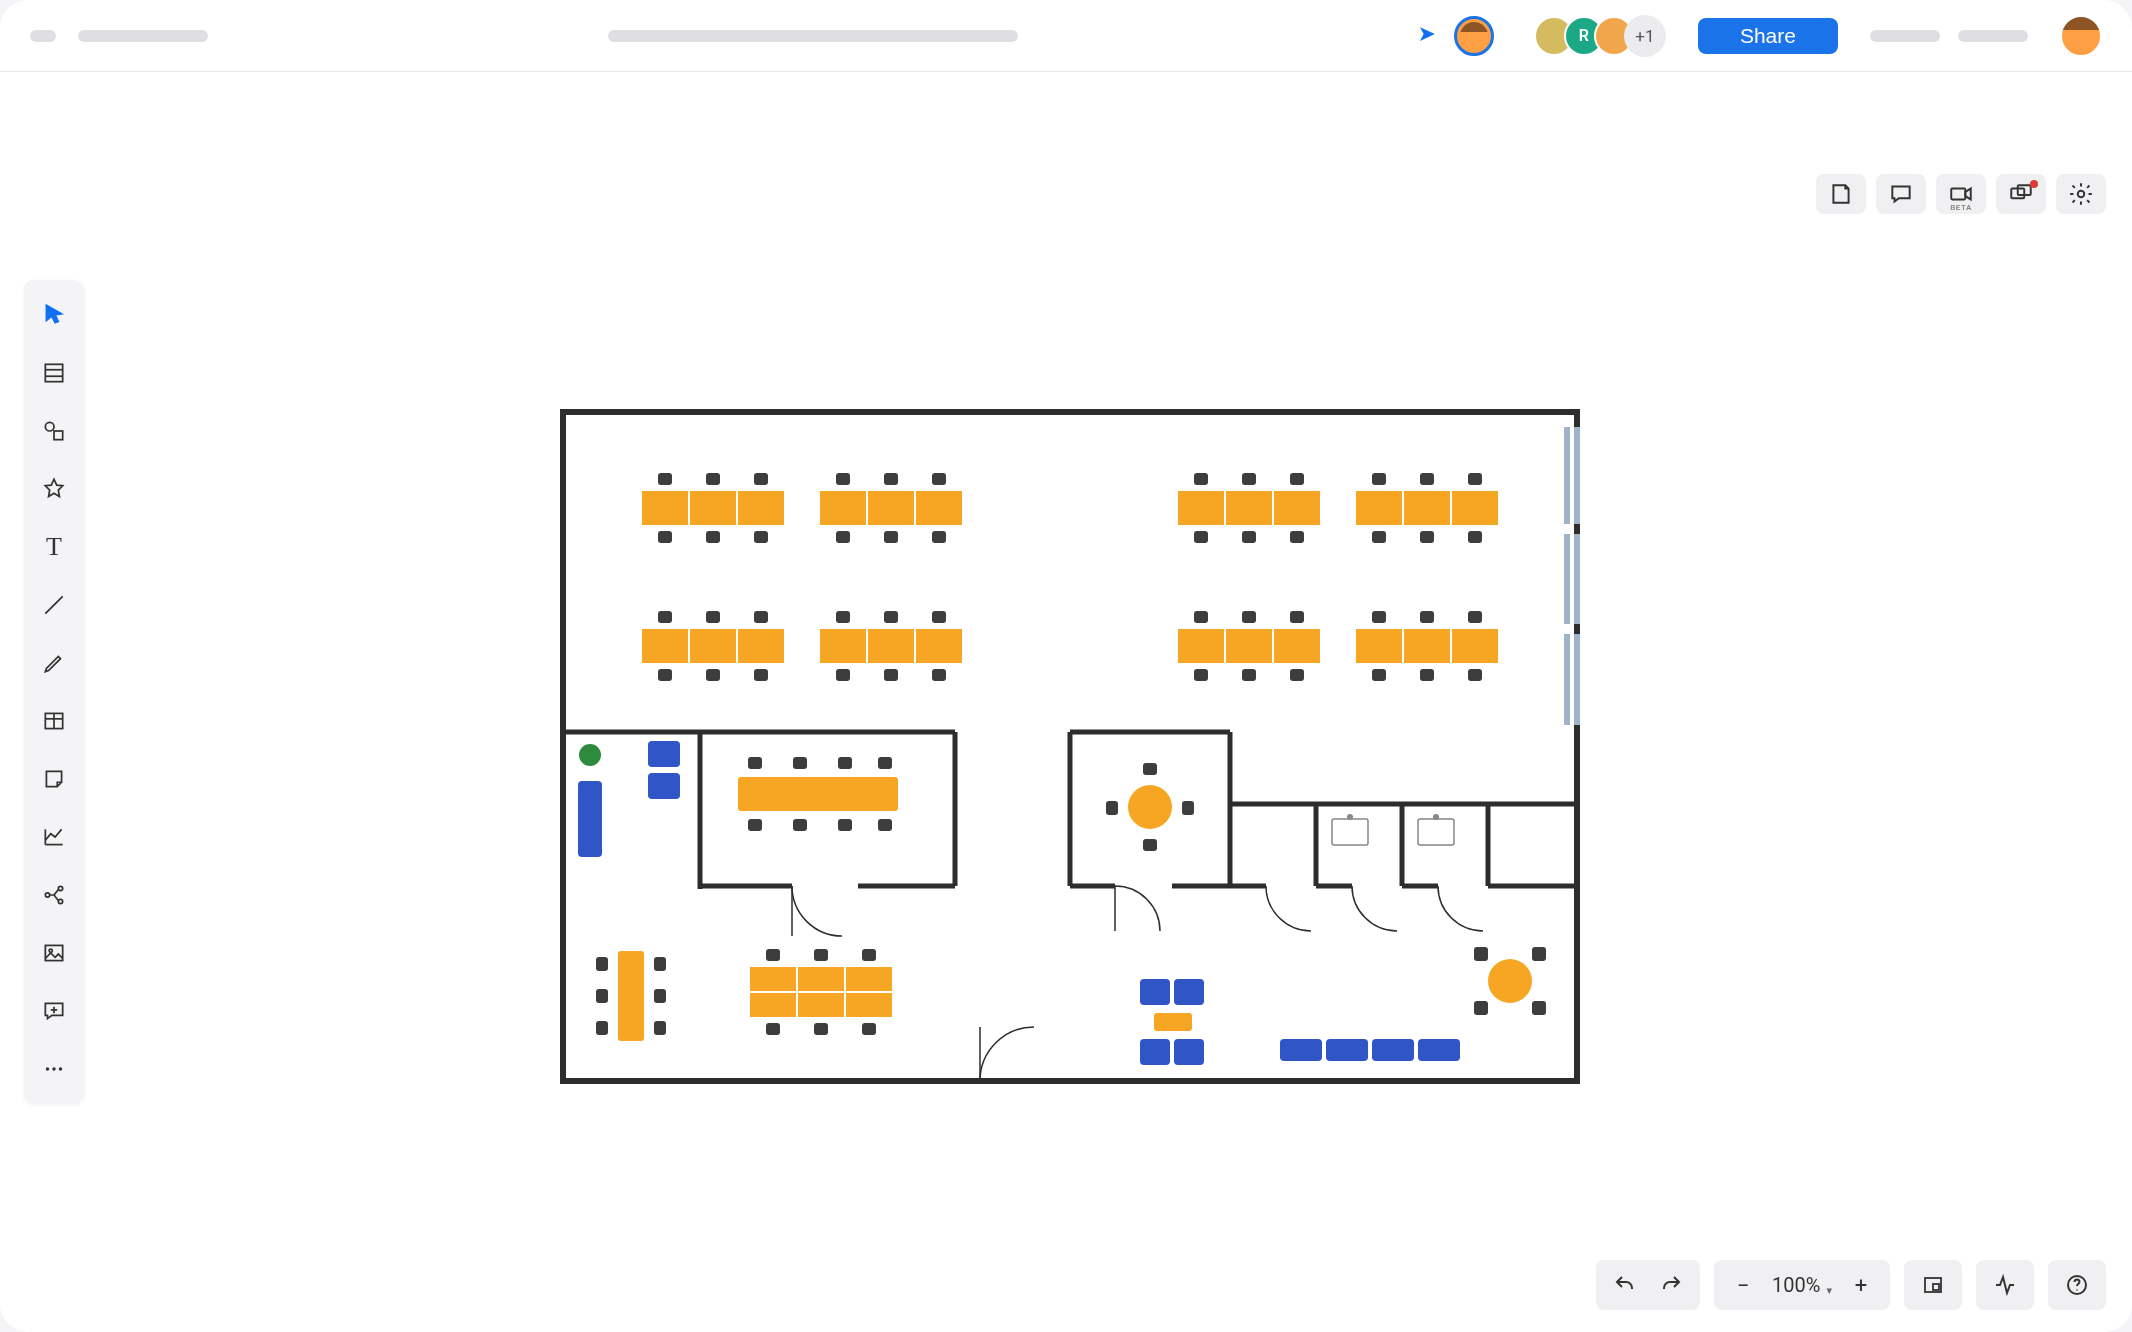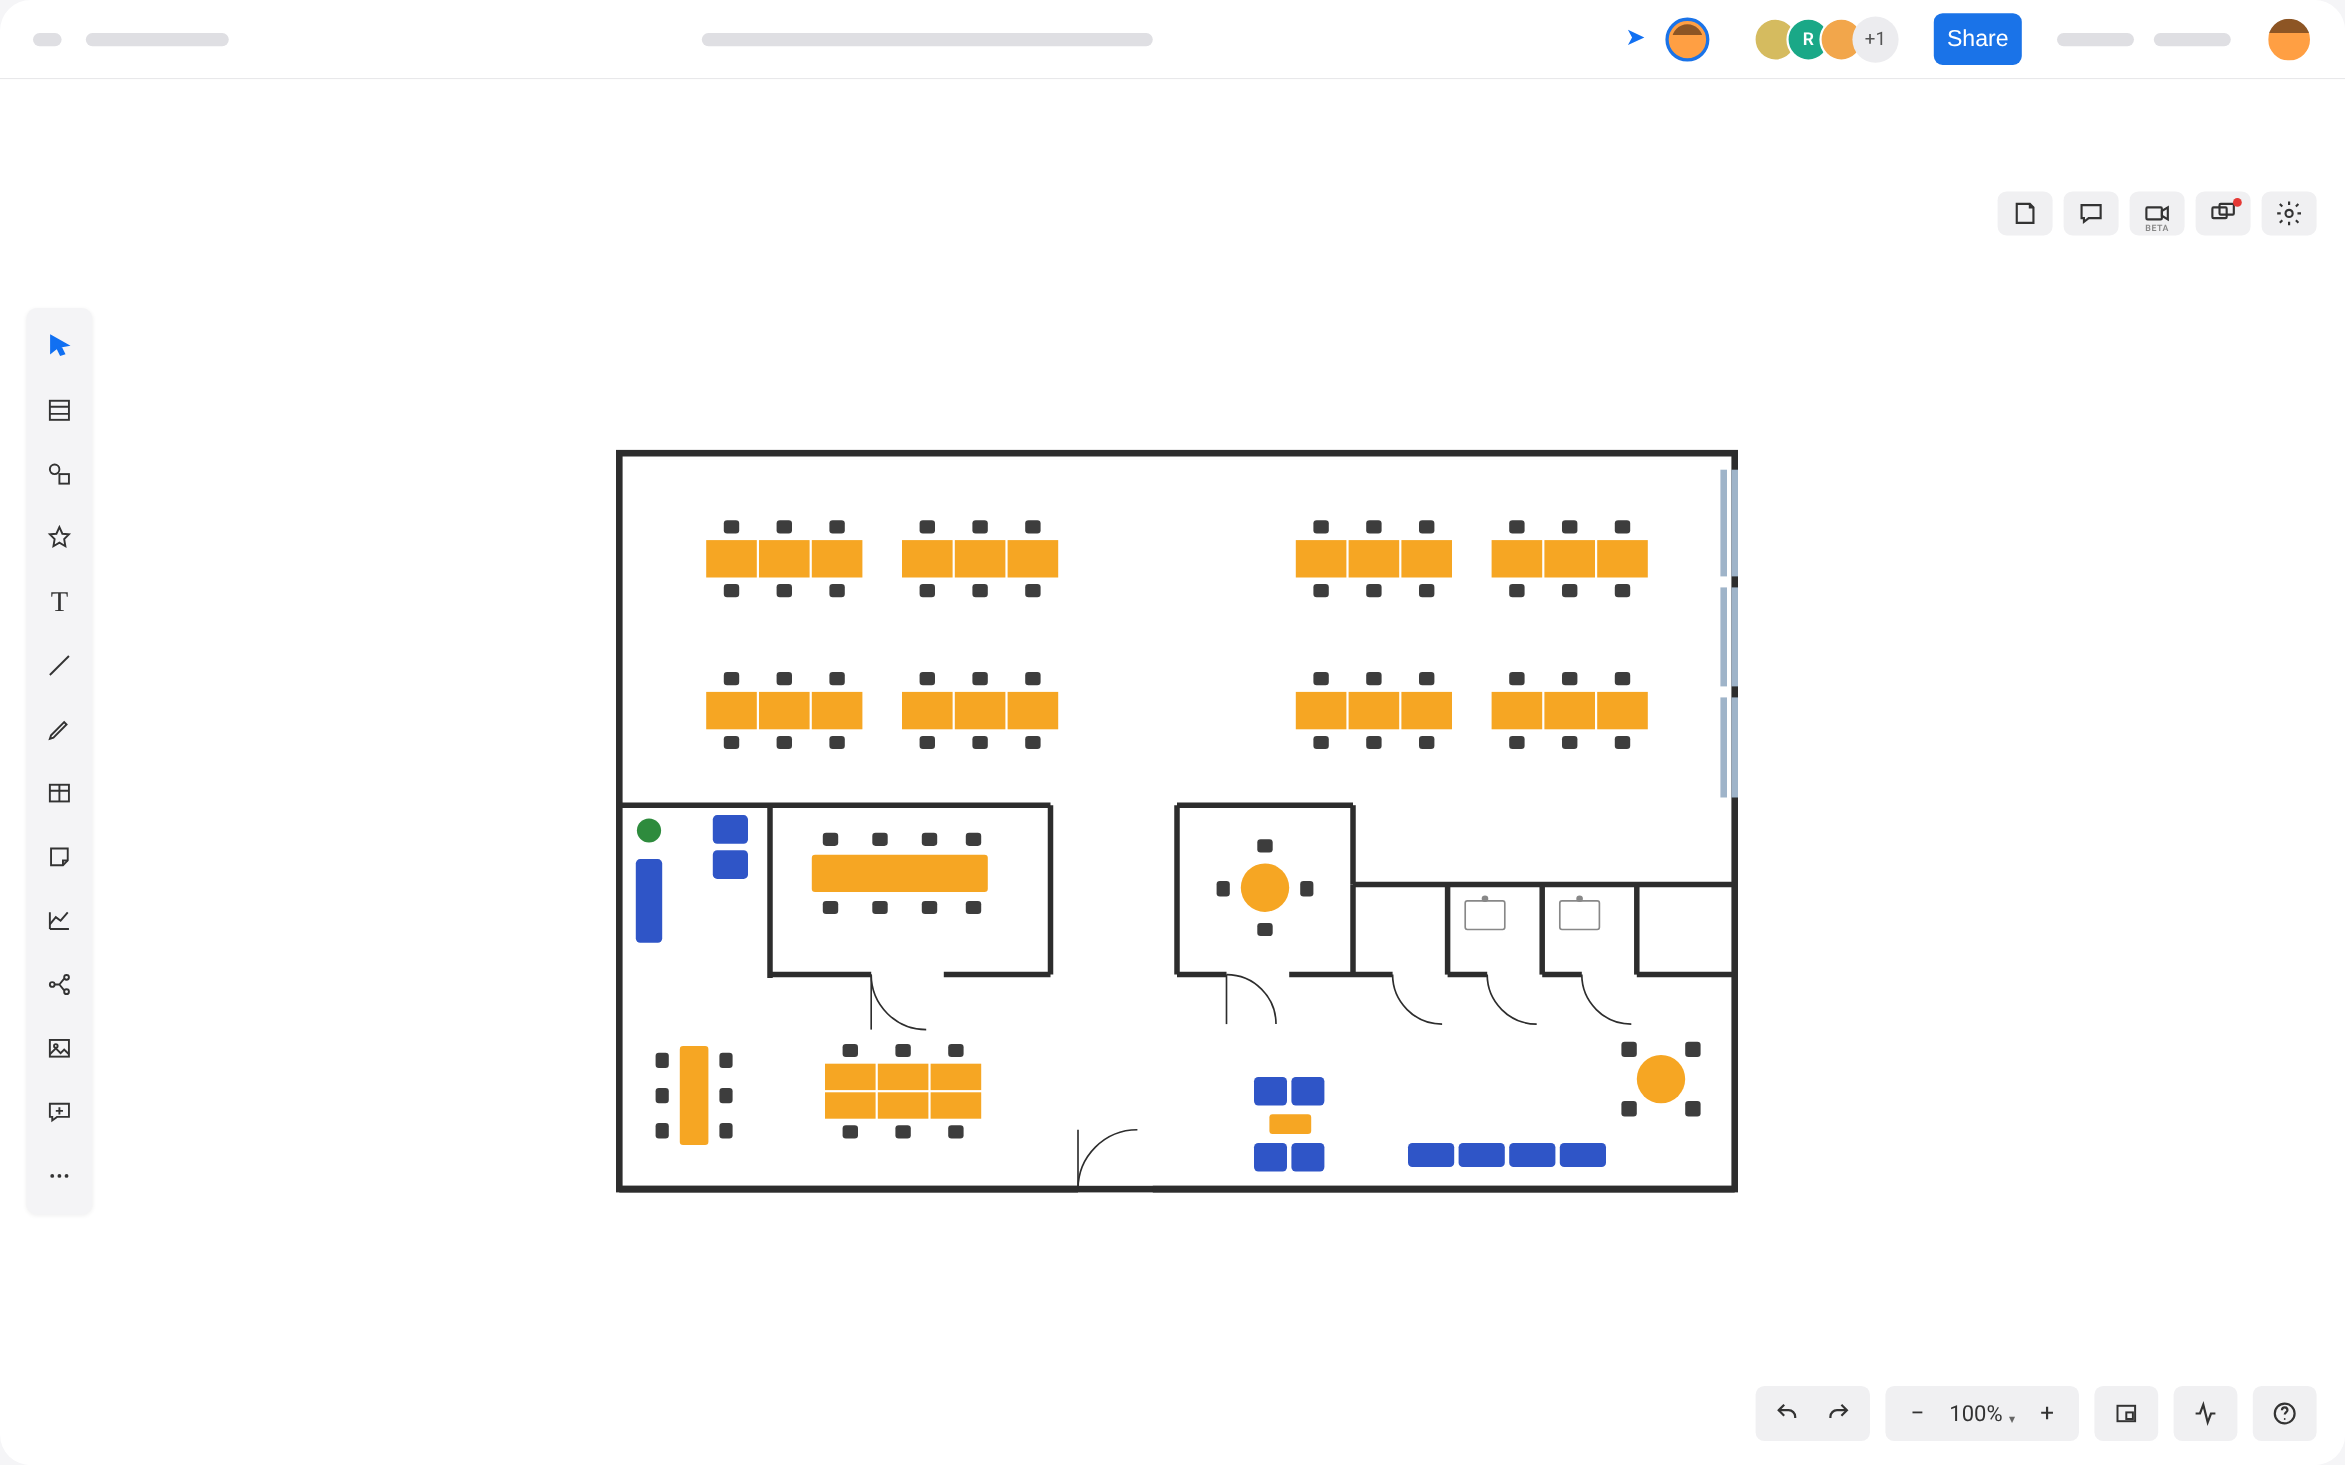--- a/index.html
+++ b/index.html
@@ -62,21 +62,21 @@
   .avatar.yellow { background:#d5bb5f; }
   .more-collab {
     width:42px; height:42px; border-radius:50%;
     background:#ececef; color:#555;
     display:flex; align-items:center; justify-content:center;
     font-size:17px; margin-left:-10px;
   }
   .share-btn {
     background: var(--accent-blue); color:#fff;
     border:none; border-radius:8px;
-    height:47px; padding:0 12px;
+    height:36px; padding:0 42px;
     font-size:21px; font-weight:500;
     cursor:pointer;
     margin:0 14px;
   }
   .topbar .avatar.profile {
     width:42px; height:42px; border-radius:50%;
     background:linear-gradient(#8d5524 35%, #ff9f43 35%);
     margin-left:14px;
   }
 

